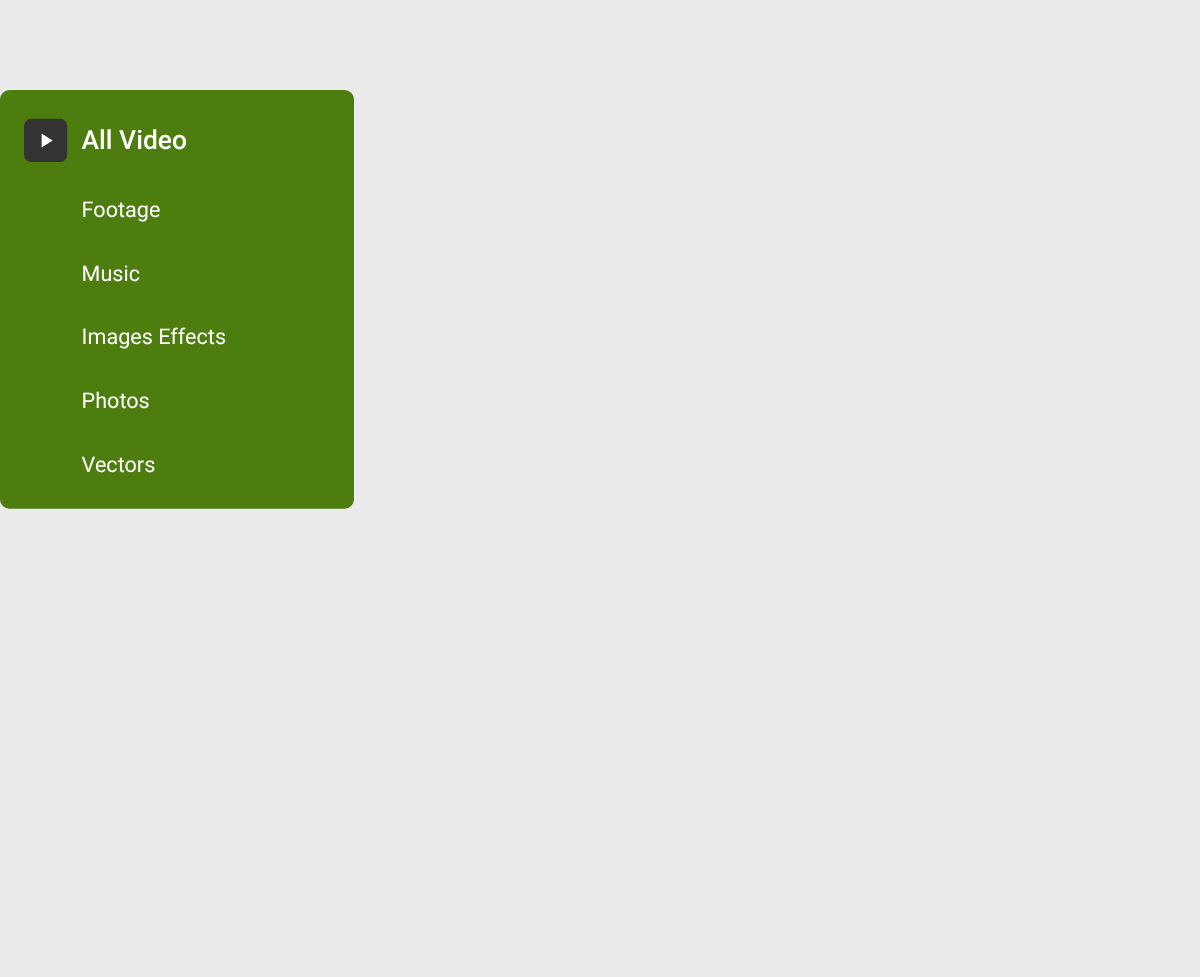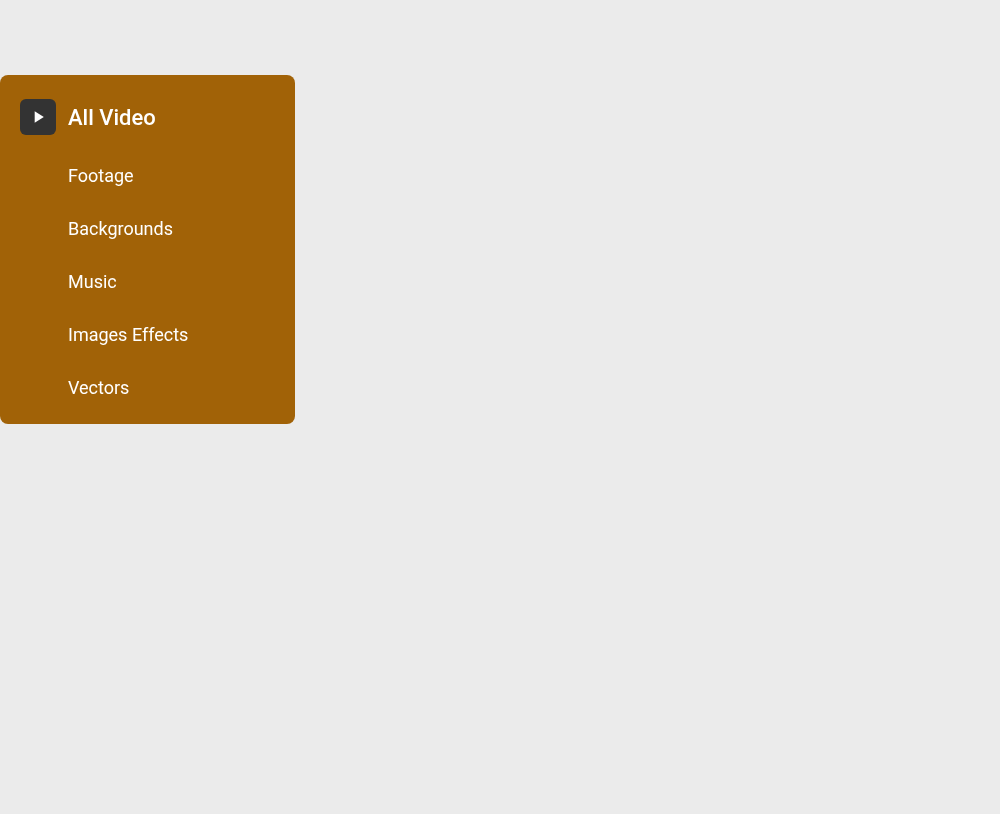--- a/index.html
+++ b/index.html
@@ -15,21 +15,21 @@
       font-family: -apple-system, BlinkMacSystemFont, 'Segoe UI', Roboto, sans-serif;
       position: relative;
       overflow: hidden;
     }
 
     .sidebar {
       position: absolute;
       top: 75px;
       left: 0;
       width: 295px;
-      background-color: #a16207;
+      background-color: #4d7c0f;
       border-radius: 8px;
       padding: 10px 0;
       color: #ffffff;
     }
 
     .sidebar-section-header {
       display: flex;
       align-items: center;
       gap: 12px;
       padding: 14px 20px;
@@ -81,29 +81,29 @@
     <div class="icon-box">
       <svg viewBox="0 0 24 24" xmlns="http://www.w3.org/2000/svg">
         <path d="M8 5v14l11-7z"></path>
       </svg>
     </div>
     <span>All Video</span>
   </div>
   <div class="sidebar-sub-item">
     <span>Footage</span>
   </div>
-  <div class="sidebar-sub-item">
-    <span>Backgrounds</span>
-  </div>
 
   <div class="sidebar-sub-item">
     <span>Music</span>
   </div>
   <div class="sidebar-sub-item">
     <span>Images Effects</span>
   </div>
 
   <div class="sidebar-sub-item">
+    <span>Photos</span>
+  </div>
+  <div class="sidebar-sub-item">
     <span>Vectors</span>
   </div>
 </div>
 
 <div class="main-content"></div>
 
 </body></html>

